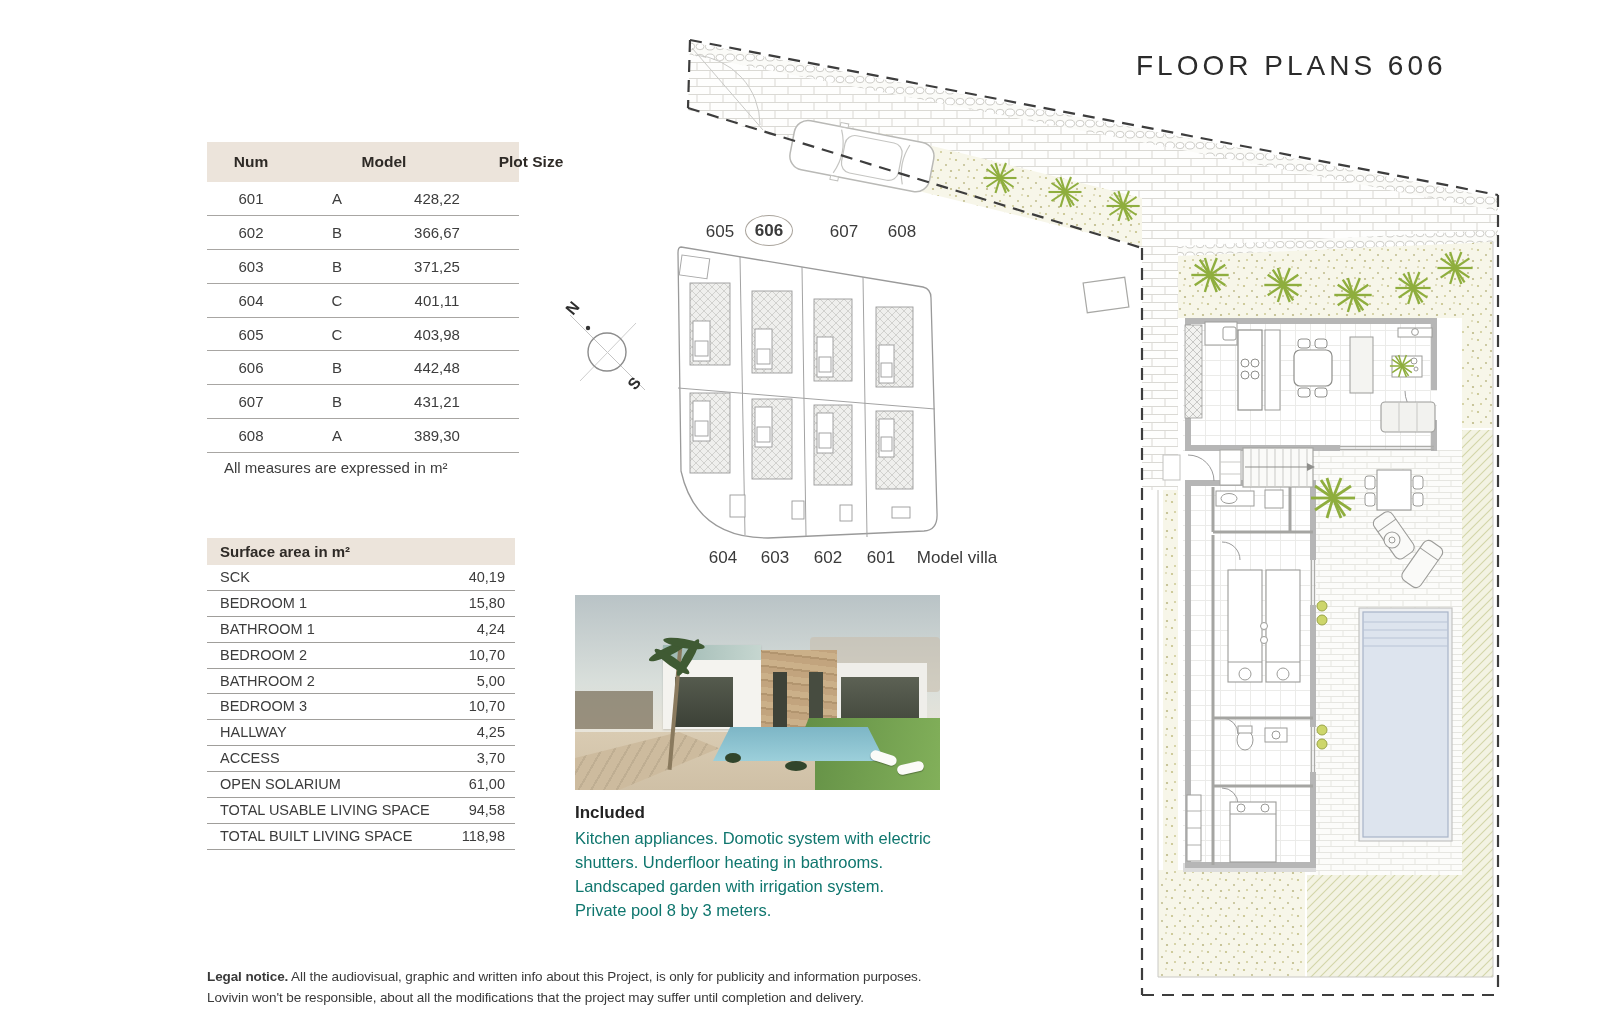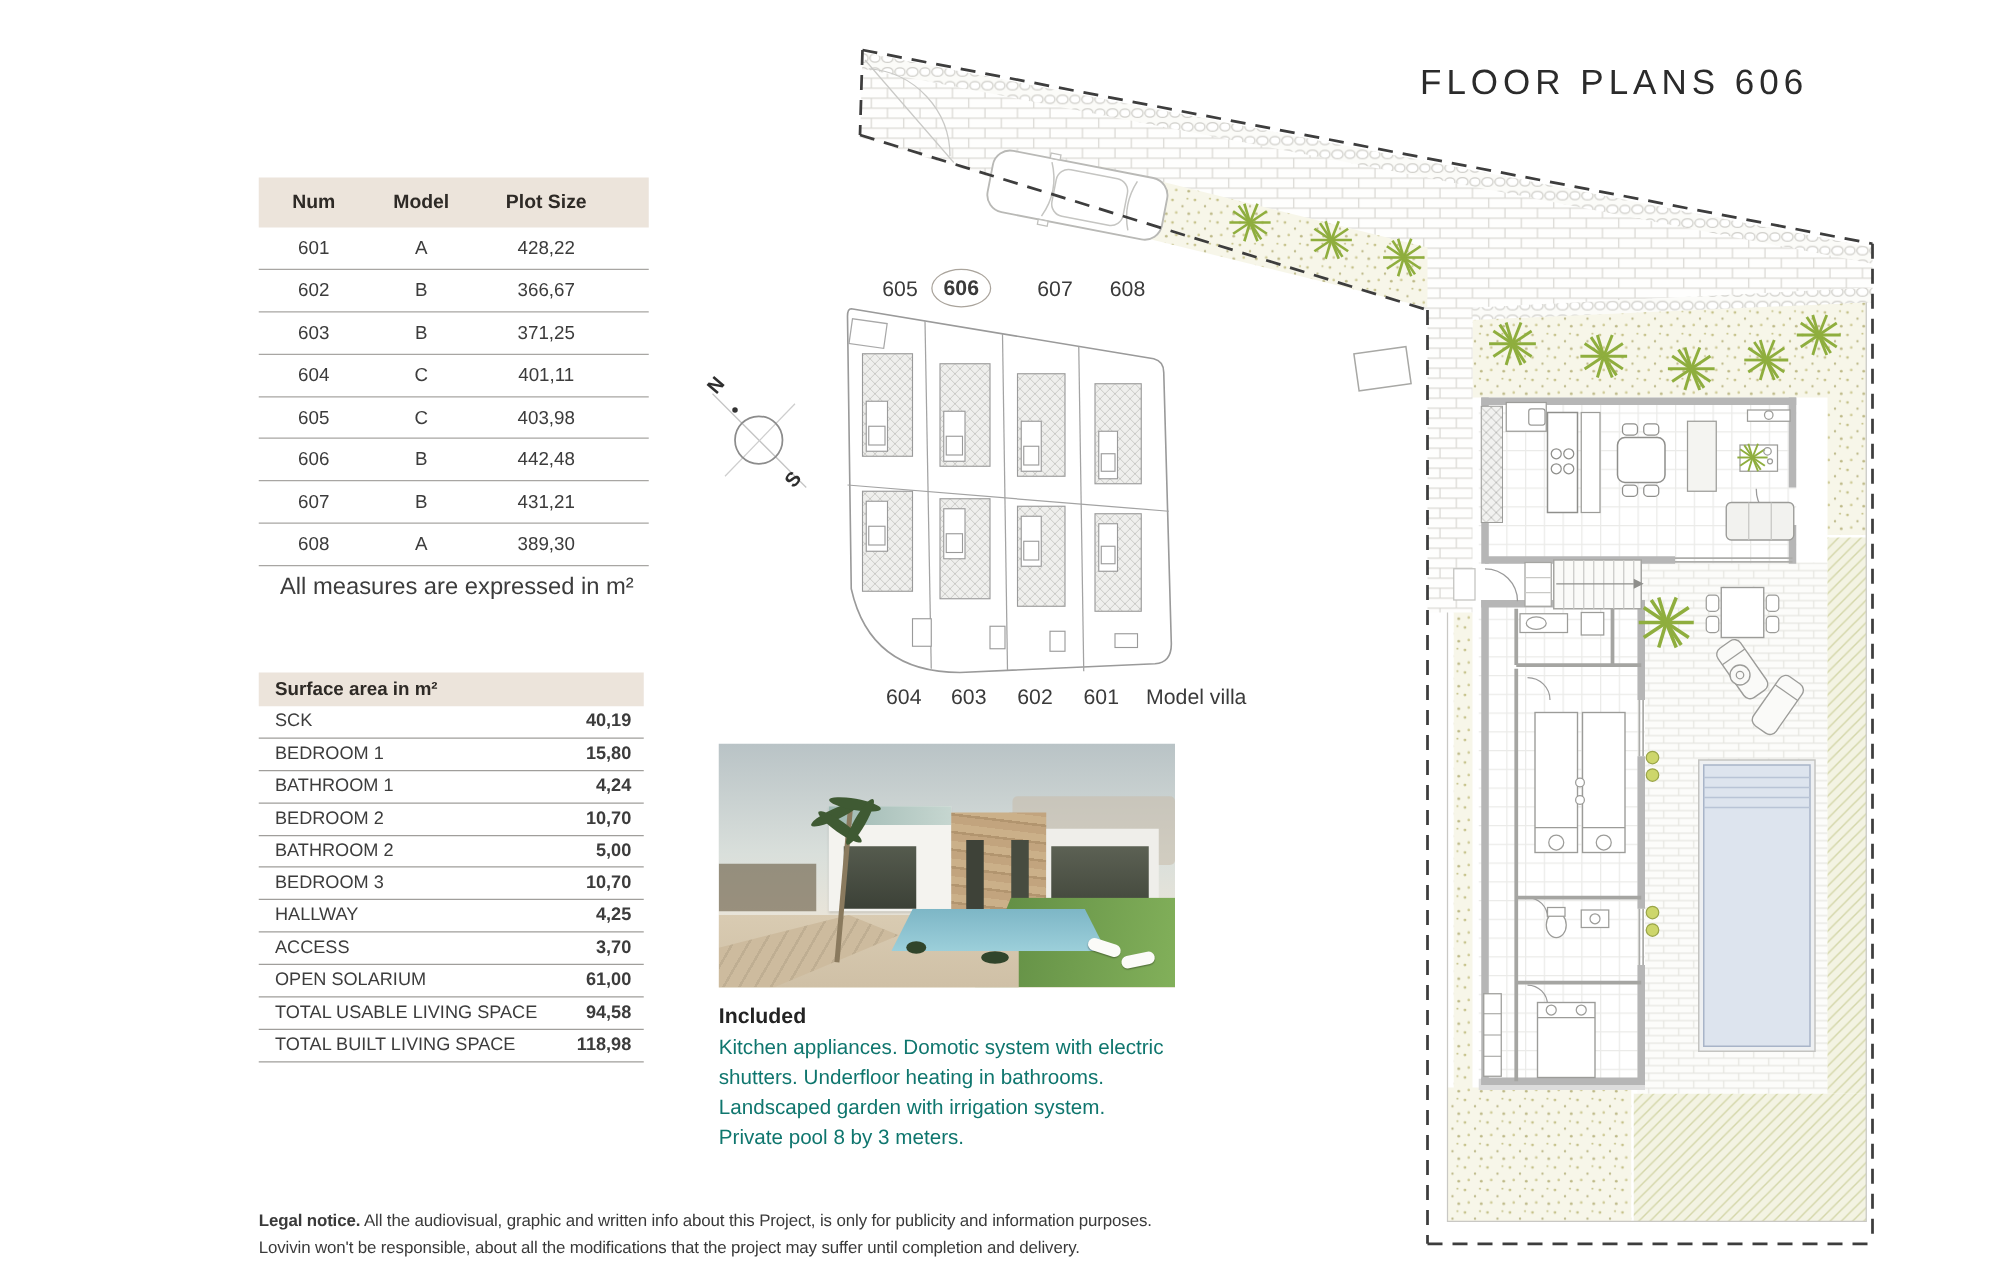--- a/index.html
+++ b/index.html
@@ -6,32 +6,32 @@
   .page{position:relative;width:1600px;height:1024px;background:#fff;overflow:hidden;
         font-family:"Liberation Sans",sans-serif;color:#3c3c3c;padding-left:25px;}
   .abs{position:absolute;}
 
   
   .title{left:1136px;top:50px;font-size:28px;letter-spacing:4px;font-weight:500;color:#2b2b2b;white-space:nowrap;}
 
   
   .t1{left:207px;top:142px;width:312px;}
   .t1-head{display:grid;grid-template-columns:88px 84px 116px;background:#ece4db;height:40px;align-items:center;
-           font-weight:bold;color:#2e2a26;font-size:15.5px;}
+           font-weight:bold;color:#2e2a26;font-size:15.5px;gap:47px;}
   .t1-head span{text-align:center;}
   .t1-row{display:grid;grid-template-columns:88px 84px 116px;height:32.9px;align-items:center;border-bottom:1px solid #a8a6a3;}
   .t1-cell{text-align:center;font-size:15px;}
-  .measures-note{left:224px;top:459px;font-size:19px;color:#3c3c3c;}
+  .measures-note{left:224px;top:459px;font-size:15px;color:#3c3c3c;}
 
   
   .t2{left:207px;top:538px;width:308px;}
   .t2-head{background:#ece4db;height:27px;line-height:27px;padding-left:13px;font-weight:bold;font-size:15px;color:#2e2a26;}
   .t2-row{display:flex;justify-content:space-between;height:24.9px;line-height:25px;border-bottom:1px solid #a09e9b;
           padding:0 10px 0 13px;font-size:14.5px;}
-  .t2-val{text-align:right;font-weight:bold;}
+  .t2-val{text-align:right;}
 
   
   .sp-label{position:absolute;font-size:17px;color:#3a3a3a;width:44px;text-align:center;}
   .sp-606{left:745px;top:215px;width:46px;height:29px;line-height:29px;font-weight:700;border:1.5px solid #aaa49c;
           border-radius:50%;}
   .sp-caption{width:120px;text-align:center;}
 
   
   .photo{left:575px;top:595px;width:365px;height:195px;overflow:hidden;background:linear-gradient(180deg,#b9c3c6 0%,#d9dfdb 45%,#e8e4d9 70%,#ded3bd 100%);}
   .photo div{position:absolute;}

